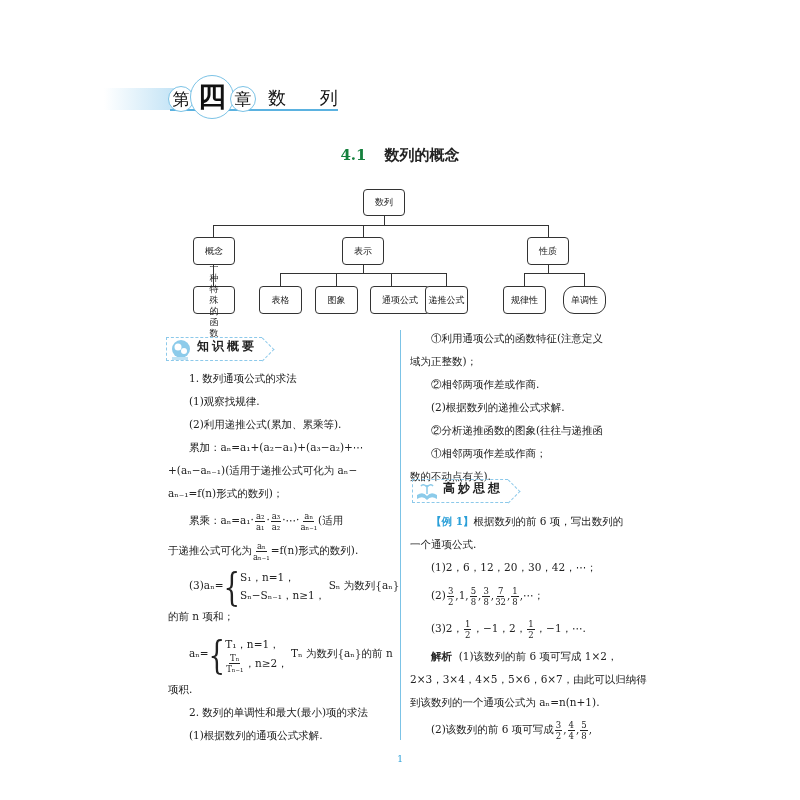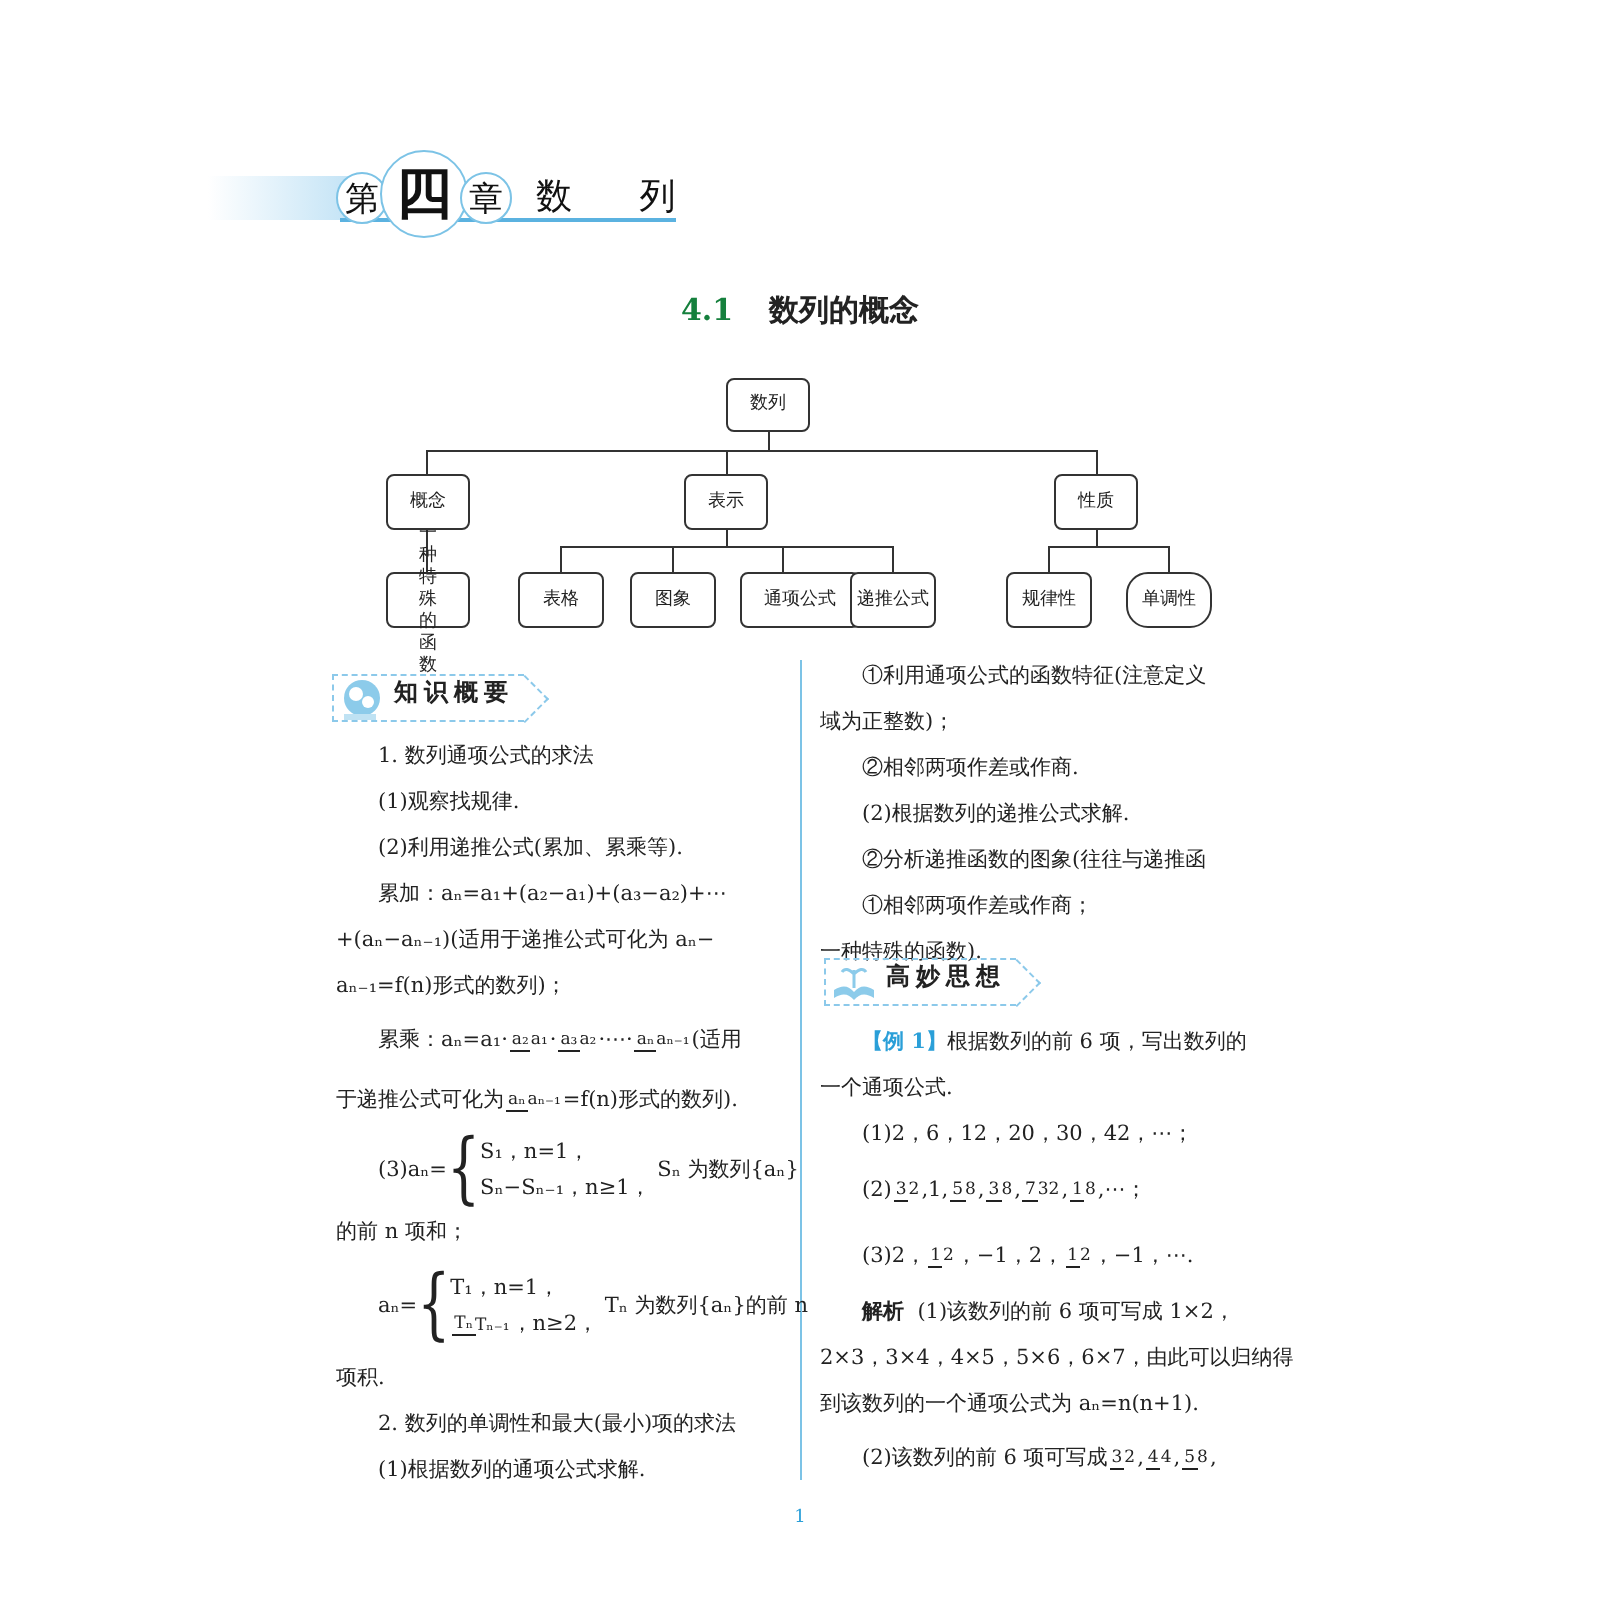--- a/index.html
+++ b/index.html
@@ -24,21 +24,21 @@
 
   
   .node { position: absolute; border: 1px solid #333; border-radius: 4px; background: #fff;
     display: flex; align-items: center; justify-content: center; font-size: 9px; text-align: center; line-height: 11px; }
   .ln { position: absolute; background: #333; }
 
   
   .col { position: absolute; font-size: 10.5px; line-height: 23px; }
   .col p { white-space: nowrap; }
   .ind { padding-left: 21px; }
-  .frac { display: inline-flex; flex-direction: row; align-items: center; vertical-align: middle;
+  .frac { display: inline-flex; flex-direction: column; align-items: center; vertical-align: middle;
     font-size: 8.5px; line-height: 10px; margin: 0 1px; }
   .frac .num { border-bottom: 0.8px solid #222; padding: 0 1px; }
   .badge { position: absolute; height: 24px; border: 1px dashed #8cc9ea; border-right: none;
     display: flex; align-items: flex-start; padding-left: 30px; font-weight: bold; font-size: 12px; letter-spacing: 3px;
     font-family: "DejaVu Sans", sans-serif; }
   .badge::after { content: ""; position: absolute; right: -9px; top: 3px; width: 16px; height: 16px;
     border-top: 1px dashed #8cc9ea; border-right: 1px dashed #8cc9ea; transform: rotate(45deg); background: transparent; }
   .badge-icon { position: absolute; left: 2px; top: 1px; width: 24px; height: 22px; }
   .col-divider { left: 400px; top: 330px; width: 1px; height: 410px; background: #7cc3e6; }
   .ex-label { color: #2a9fd8; font-weight: bold; }
@@ -151,21 +151,21 @@
   <p class="ind">(1)根据数列的通项公式求解.</p>
 </div>
 
 <div class="col" style="left:410px;top:327px;width:230px;">
   <p class="ind">①利用通项公式的函数特征(注意定义</p>
   <p>域为正整数)；</p>
   <p class="ind">②相邻两项作差或作商.</p>
   <p class="ind">(2)根据数列的递推公式求解.</p>
   <p class="ind">②分析递推函数的图象(往往与递推函</p>
   <p class="ind">①相邻两项作差或作商；</p>
-  <p>一种特殊的函数).</p>
+  <p>数的不动点有关).</p>
 </div>
 
 <div class="badge" style="left:412px;top:479px;width:96px;">
   <svg class="badge-icon" viewBox="0 0 24 22">
     <path d="M2 14 Q8 10 12 15 Q16 10 22 14 L22 18 Q16 14 12 19 Q8 14 2 18 Z" fill="#8ccbea"></path>
     <path d="M12 13 L12 4 M12 6 Q8 2 6 5 M12 6 Q16 2 18 5" stroke="#8ccbea" stroke-width="1.5" fill="none"></path>
   </svg>
   <span>高妙思想</span>
 </div>
 

